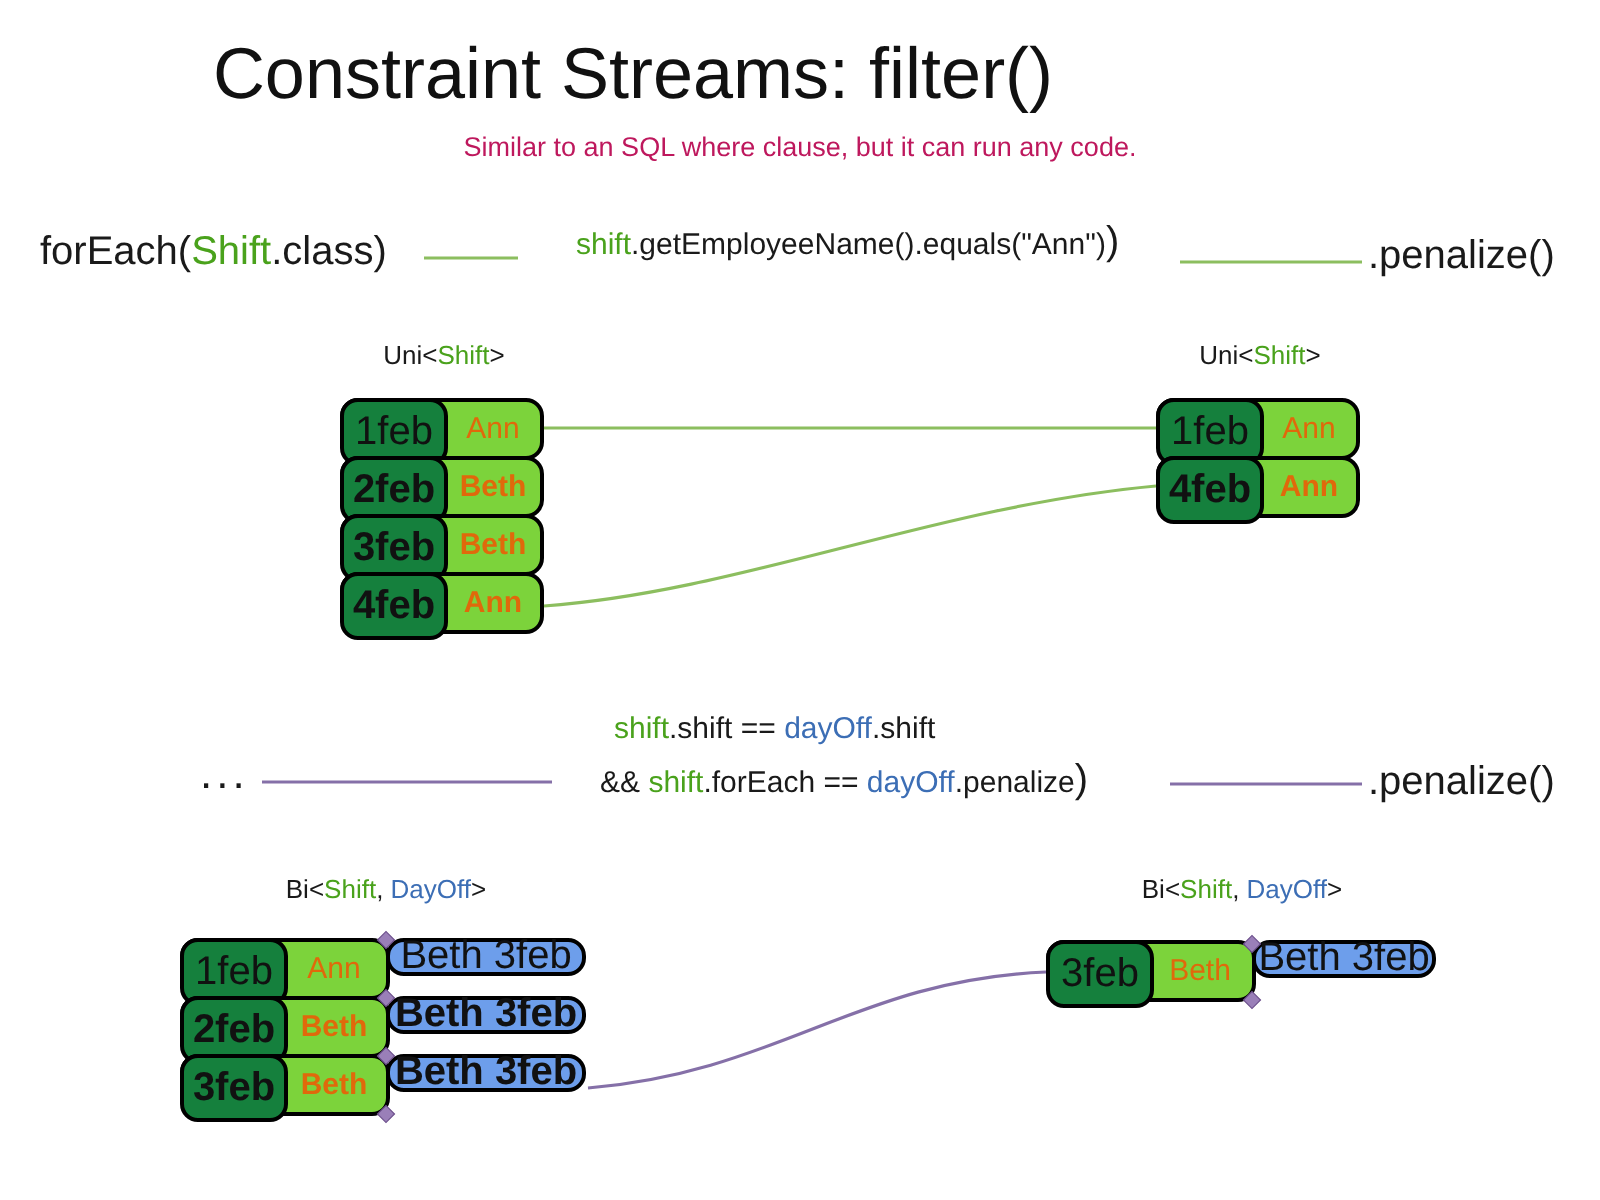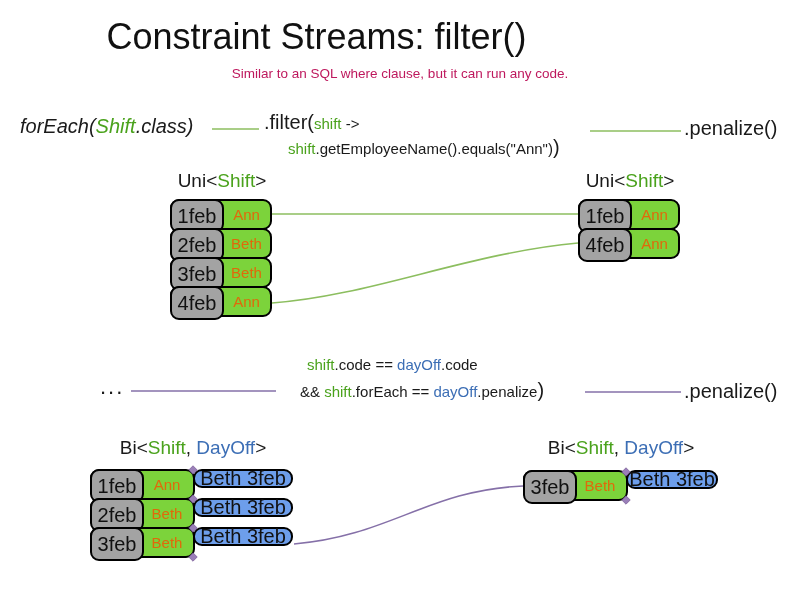--- a/index.html
+++ b/index.html
@@ -7,32 +7,32 @@
     position:relative; width:800px; height:600px; background:#ffffff;
     font-family:"Liberation Sans", sans-serif; overflow:hidden; color:#1a1a1a;
   }
   .abs { position:absolute; }
   .title { width:633px; text-align:center; font-size:36px; color:#111; }
   .subtitle { width:800px; text-align:center; font-size:13.5px; color:#be185d; }
   .code-big { font-size:20px; color:#1a1a1a; white-space:pre; }
   .code-small { font-size:15px; color:#1a1a1a; white-space:pre; }
   .green-txt { color:#4aa21c; }
   .blue-txt  { color:#3c6eb5; }
-  .type-label { font-size:19px; text-align:center; white-space:pre; }
+  .type-label { font-size:13px; text-align:center; white-space:pre; }
 
   
   .uni-table { position:absolute; z-index:2; }
   .row-box {
     position:relative; width:102px; height:31px; box-sizing:border-box;
     background:#7cd33b; border:2px solid #000; border-radius:9px;
   }
-  .row-box + .row-box, .bi-row + .bi-row { margin-top:-2px; }
+  .row-box + .row-box, .bi-row + .bi-row { margin-top:-2px;font-weight:bold; }
   .date-cell {
     position:absolute; left:-2px; top:-2px; width:54px; height:34px; box-sizing:border-box;
-    background:#a3a3a3; border:2px solid #000; border-radius:9px;
+    background:#15803d; border:2px solid #000; border-radius:9px;
     display:flex; align-items:center; justify-content:center;
     font-size:20px; color:#111;
   }
   .name-cell {
     position:absolute; left:52px; right:1px; top:0; bottom:0;
     display:flex; align-items:center; justify-content:center;
     font-size:15px; color:#e0690b;
   }
   
   .bi-table { position:absolute; z-index:2; }
@@ -73,24 +73,23 @@
       <rect class="diamond" x="-3" y="-3" width="6" height="6" transform="translate(193,528) rotate(45)"></rect>
       <rect class="diamond" x="-3" y="-3" width="6" height="6" transform="translate(193,557) rotate(45)"></rect>
       <rect class="diamond" x="-3" y="-3" width="6" height="6" transform="translate(626,472) rotate(45)"></rect>
       <rect class="diamond" x="-3" y="-3" width="6" height="6" transform="translate(626,500) rotate(45)"></rect>
     </g>
   </svg>
 
   <div class="abs title" style="top:16px; left:0;">Constraint Streams: filter()</div>
   <div class="abs subtitle" style="top:66px; left:0;">Similar to an SQL where clause, but it can run any code.</div>
 
-  <div class="abs code-big" style="left:20px; top:115px;font-style:italic;"><span>forEach(</span><span class="green-txt">Shift</span><span>.class)</span></div>
+  <div class="abs code-big" style="left:20px; top:115px;"><span>forEach(</span><span class="green-txt">Shift</span><span>.class)</span></div>
 
   <div class="abs" style="left:264px; top:110px;">
-    <div style="line-height:24px;"><span class="code-big">.filter(</span><span class="code-small green-txt">shift</span><span class="code-small"> -&gt;</span></div>
     <div style="margin:2px 0 0 24px; line-height:18px;"><span class="code-small green-txt">shift</span><span class="code-small">.getEmployeeName().equals("Ann")</span><span class="code-big">)</span></div>
   </div>
 
   <div class="abs code-big" style="left:684px; top:117px;">.penalize()</div>
 
   <div class="abs type-label" style="left:170px; top:170px; width:104px;"><span>Uni&lt;</span><span class="green-txt">Shift</span><span>&gt;</span></div>
   <div class="abs type-label" style="left:578px; top:170px; width:104px;"><span>Uni&lt;</span><span class="green-txt">Shift</span><span>&gt;</span></div>
 
   <div class="uni-table" style="left:170px; top:199px;">
     <div class="row-box">
@@ -118,21 +117,21 @@
     </div>
     <div class="row-box">
       <div class="date-cell">4feb</div>
       <div class="name-cell">Ann</div>
     </div>
   </div>
 
   <div class="abs" style="left:100px; top:374px; font-size:22px; letter-spacing:2px;">...</div>
 
   <div class="abs" style="left:283px; top:352px;">
-    <div style="margin:4px 0 0 24px; line-height:18px;"><span class="code-small green-txt">shift</span><span class="code-small">.code == </span><span class="code-small blue-txt">dayOff</span><span class="code-small">.code</span></div>
+    <div style="margin:4px 0 0 24px; line-height:18px;"><span class="code-small green-txt">shift</span><span class="code-small">.shift == </span><span class="code-small blue-txt">dayOff</span><span class="code-small">.shift</span></div>
     <div style="margin:7px 0 0 17px; line-height:18px;"><span class="code-small">&amp;&amp; </span><span class="code-small green-txt">shift</span><span class="code-small">.forEach == </span><span class="code-small blue-txt">dayOff</span><span class="code-small">.penalize</span><span class="code-big">)</span></div>
   </div>
 
   <div class="abs code-big" style="left:684px; top:380px;">.penalize()</div>
 
   <div class="abs type-label" style="left:90px; top:437px; width:206px;"><span>Bi&lt;</span><span class="green-txt">Shift</span><span>, </span><span class="blue-txt">DayOff</span><span>&gt;</span></div>
   <div class="abs type-label" style="left:521px; top:437px; width:200px;"><span>Bi&lt;</span><span class="green-txt">Shift</span><span>, </span><span class="blue-txt">DayOff</span><span>&gt;</span></div>
 
   <div class="bi-table" style="left:90px; top:469px;">
     <div class="bi-row">

